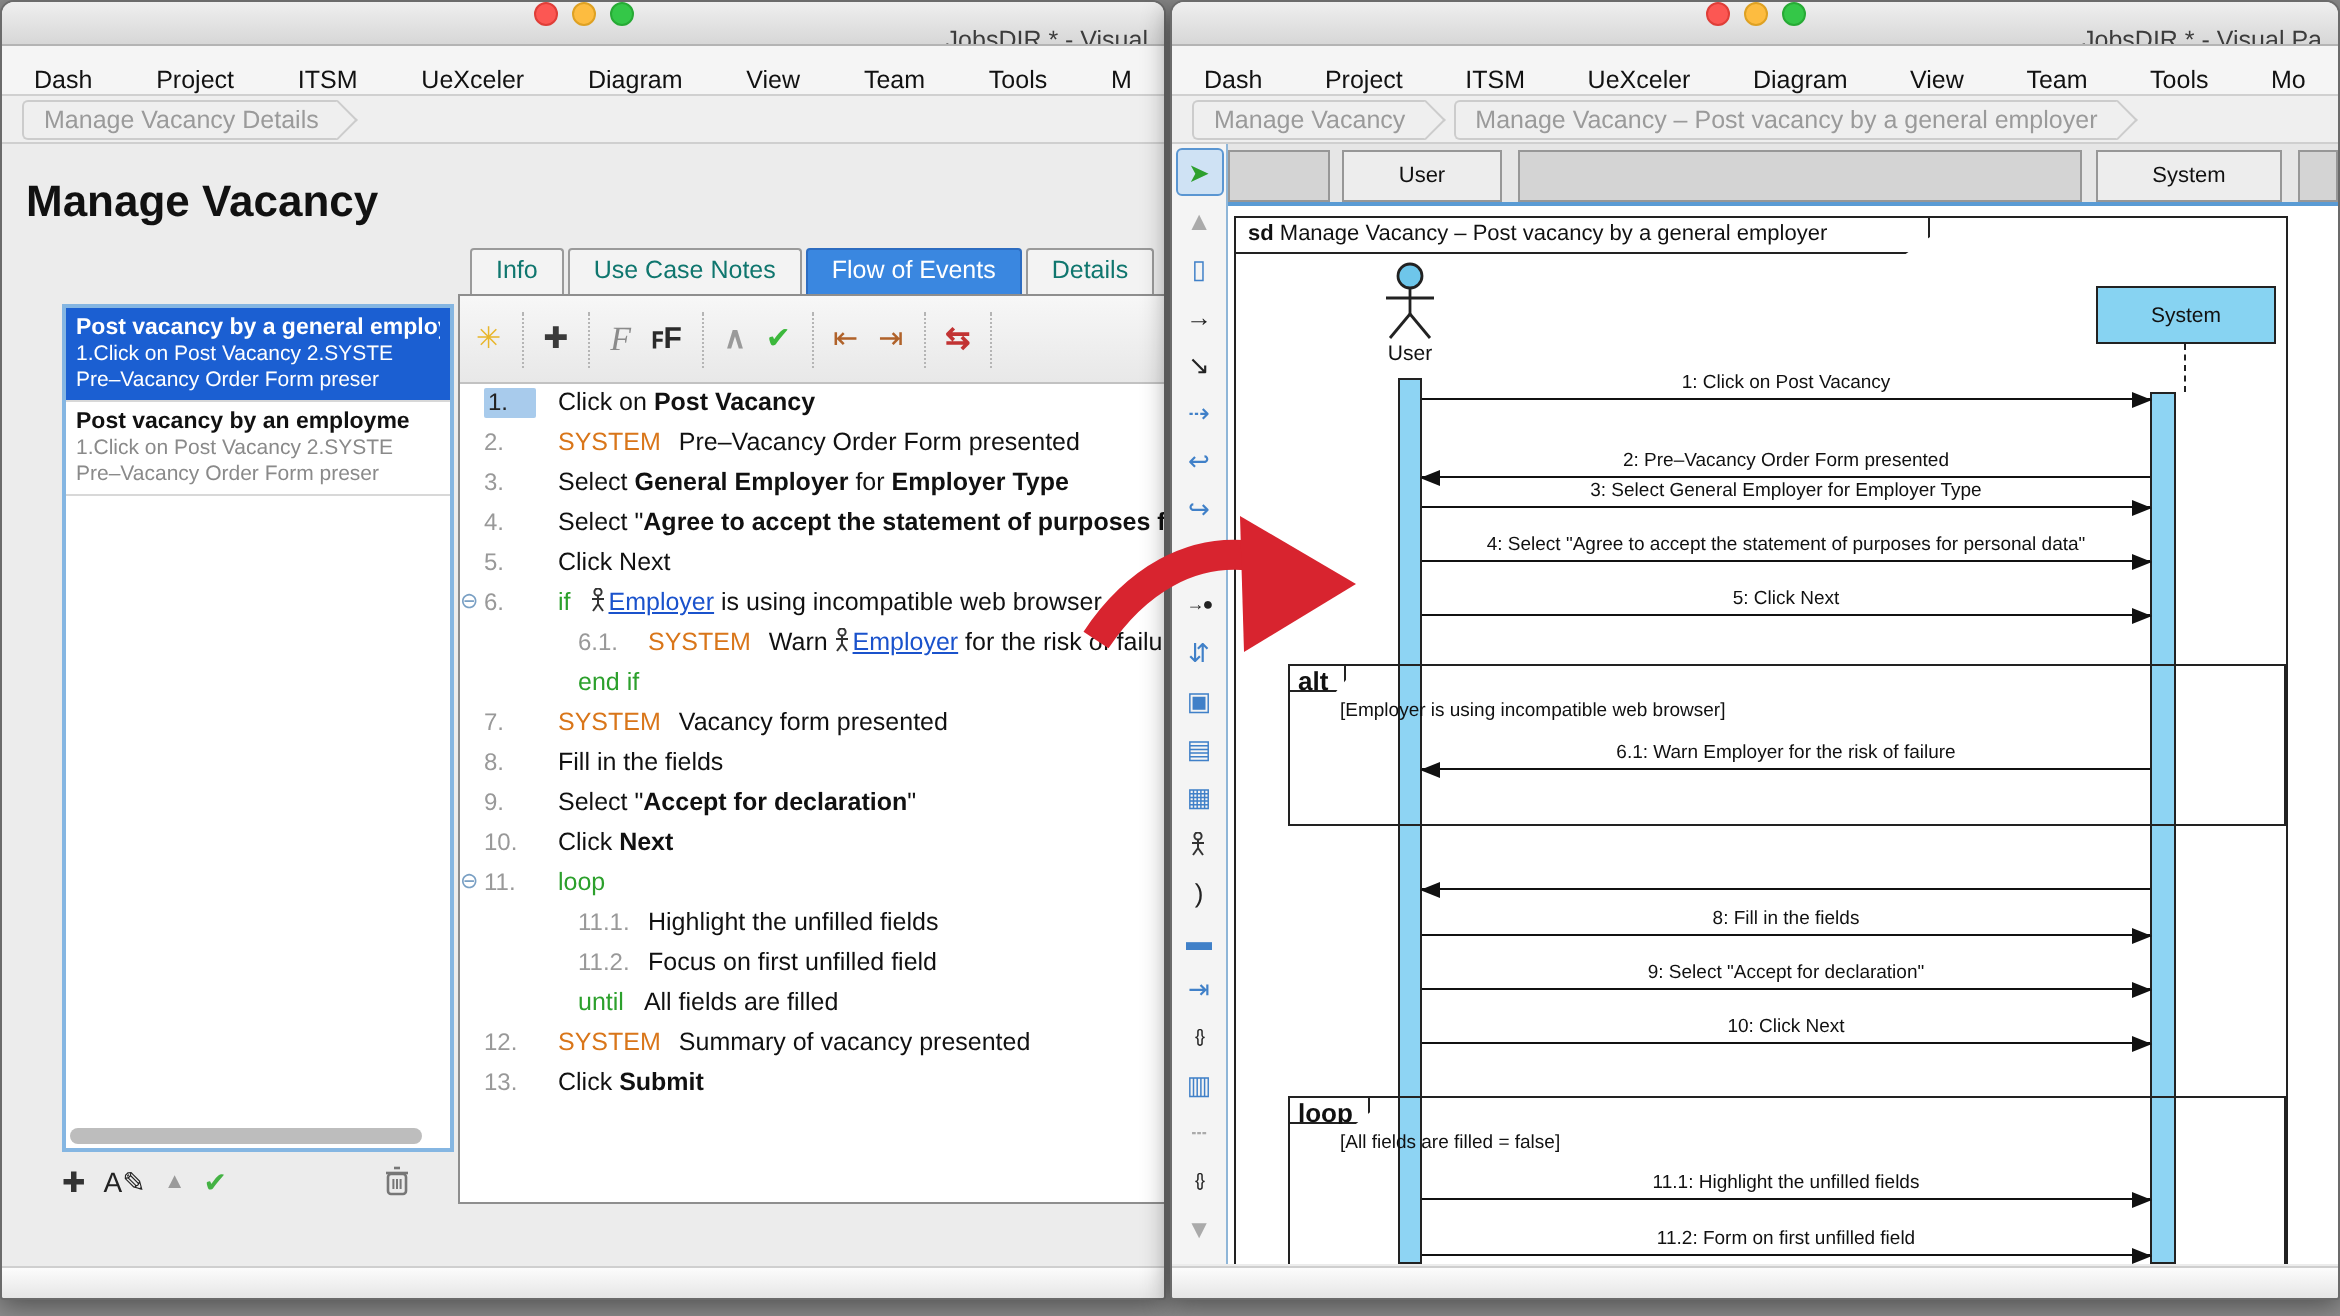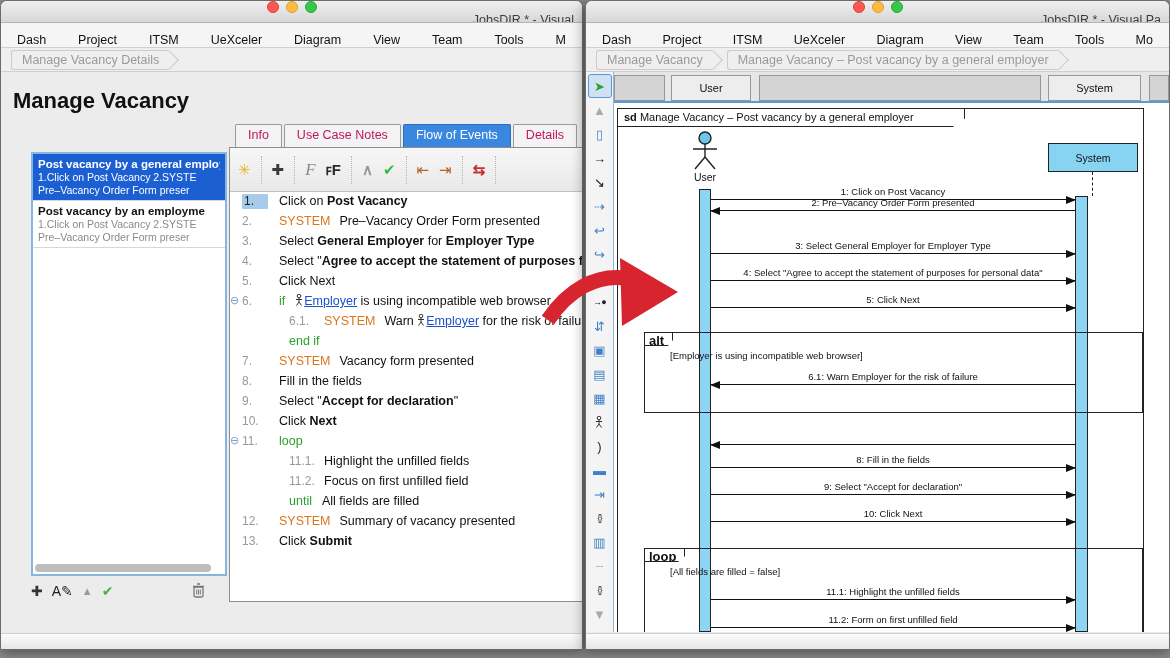--- a/index.html
+++ b/index.html
@@ -32,21 +32,21 @@
   .crumb::after { content:""; position:absolute; right:-7px; top:2.5px; width:13px; height:13px;
            border-top:1px solid #cccccc; border-right:1px solid #cccccc; background:#efefef;
            transform:rotate(45deg); }
 
   
   #left-content { position:relative; height:560px; background:#ececec; }
   #page-title { position:absolute; left:12px; top:16px; font-size:22px; font-weight:700; color:#111; }
 
   #tabs { position:absolute; left:234px; top:52px; display:flex; height:23px; }
   .tab { font-size:12.5px; padding:3px 12px 0 12px; border:1px solid #9a9a9a; border-bottom:none;
-         background:#f3f3f3; color:#be185d; margin-right:2px; border-radius:2px 2px 0 0; white-space:nowrap; }
+         background:#f3f3f3; color:#0f766e; margin-right:2px; border-radius:2px 2px 0 0; white-space:nowrap; }
   .tab.active { background:#3a87e0; color:#fff; border-color:#2d6cc0; }
 
   #uc-panel { position:absolute; left:30px; top:80px; width:196px; height:424px; background:#fff;
               border:2px solid #85b6e2; overflow:hidden; }
   .uc-item { padding:4px 5px; border-bottom:1px solid #d8d8d8; }
   .uc-item.selected { background:#1b5fd2; }
   .uc-title { font-size:11.5px; font-weight:700; color:#111; white-space:nowrap; overflow:hidden; }
   .uc-item.selected .uc-title, .uc-item.selected .uc-line { color:#fff; }
   .uc-line { font-size:10.5px; color:#8a8a8a; white-space:nowrap; overflow:hidden; margin-top:1px; }
   #uc-hscroll { position:absolute; left:34px; top:492px; width:176px; height:8px; background:#bdbdbd; border-radius:4px; }
@@ -391,21 +391,21 @@
           <div class="fragment" style="top: 445px; height: 150px;">
             <div class="frag-tab">loop</div>
             <div class="frag-guard">[All fields are filled = false]</div>
           </div>
         </div>
       <div id="msgs">
           <div class="msg" style="top: 81px;">
             <div class="mlabel">1: Click on Post Vacancy</div>
             <div class="head-r"></div>
           </div>
-          <div class="msg" style="top: 92px;">
+          <div class="msg" style="top: 120px;">
             <div class="mlabel">2: Pre–Vacancy Order Form presented</div>
             <div class="head-l"></div>
           </div>
           <div class="msg" style="top: 135px;">
             <div class="mlabel">3: Select General Employer for Employer Type</div>
             <div class="head-r"></div>
           </div>
           <div class="msg" style="top: 162px;">
             <div class="mlabel">4: Select "Agree to accept the statement of purposes for personal data"</div>
             <div class="head-r"></div>

